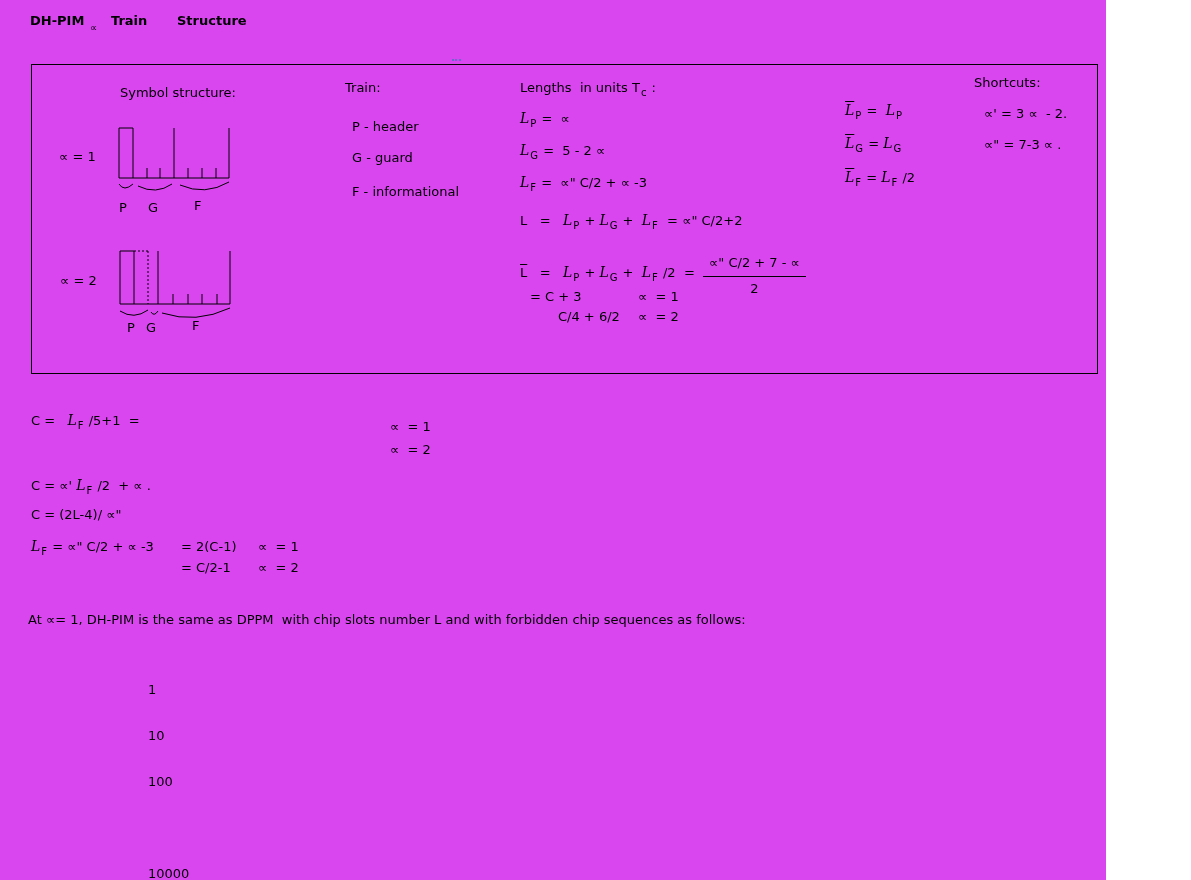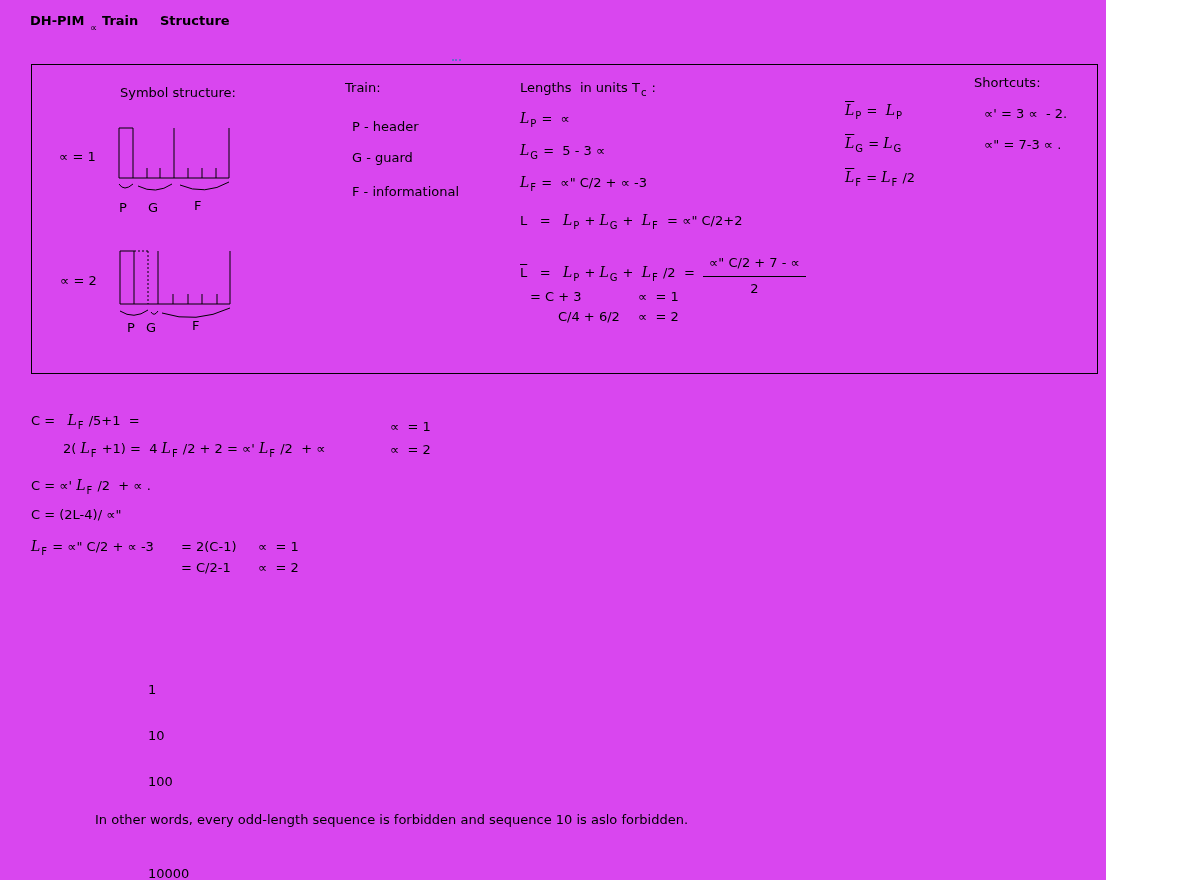--- a/index.html
+++ b/index.html
@@ -23,22 +23,22 @@
   #stray-mark{position:absolute;left:452px;top:59px;width:9px;height:0;border-top:2px dotted #6868d0;}
   svg{position:absolute;stroke:#000;fill:none;stroke-width:1;}
 </style>
 </head>
 <body>
 
 <div id="page">
 
   <span class="abs b" style="left:30px;top:13px">DH-PIM</span>
   <span class="abs" style="left:90px;top:22px;font-size:10px">∝</span>
-  <span class="abs b" style="left:102px;top:13px">Train</span>
-  <span class="abs b" style="left:160px;top:13px">Structure</span>
+  <span class="abs b" style="left:111px;top:13px">Train</span>
+  <span class="abs b" style="left:177px;top:13px">Structure</span>
 
   <div id="stray-mark"></div>
 
   <div id="main-box"></div>
 
   <div class="tl" style="left:120px;top:85px">Symbol structure:</div>
 
   <div class="fl" style="left:59px;top:147px">∝ = 1</div>
   <svg style="left:108px;top:120px" width="135" height="80" viewBox="0 0 135 80">
     <path d="M11,58 H121"></path>
@@ -72,57 +72,56 @@
   <span class="abs" style="left:146px;top:320px">G</span>
   <span class="abs" style="left:192px;top:318px">F</span>
 
   <div class="tl" style="left:345px;top:80px">Train:</div>
   <div class="tl" style="left:352px;top:119px">P - header</div>
   <div class="tl" style="left:352px;top:150px">G - guard</div>
   <div class="tl" style="left:352px;top:184px">F - informational</div>
 
   <div class="fl" style="left:520px;top:78px"><span class="tx">Lengths  in units T</span><span class="sb">c</span><span class="tx"> :</span></div>
   <div class="fl" style="left:520px;top:108px"><span class="li">L</span><span class="sb">P</span><span class="tx"> =  ∝</span></div>
-  <div class="fl" style="left:520px;top:140px"><span class="li">L</span><span class="sb">G</span><span class="tx"> =  5 - 3 ∝</span></div>
+  <div class="fl" style="left:520px;top:140px"><span class="li">L</span><span class="sb">G</span><span class="tx"> =  5 - 2 ∝</span></div>
   <div class="fl" style="left:520px;top:172px"><span class="li">L</span><span class="sb">F</span><span class="tx"> =  ∝" C/2 + ∝ -3</span></div>
   <div class="fl" style="left:520px;top:210px"><span class="tx">L   =   </span><span class="li">L</span><span class="sb">P</span><span class="tx"> + </span><span class="li">L</span><span class="sb">G</span><span class="tx"> +  </span><span class="li">L</span><span class="sb">F</span><span class="tx">  = ∝" C/2+2</span></div>
   <div class="fl" style="left:520px;top:250px"><span class="bo">L</span><span class="tx">   =   </span><span class="li">L</span><span class="sb">P</span><span class="tx"> + </span><span class="li">L</span><span class="sb">G</span><span class="tx"> +  </span><span class="li">L</span><span class="sb">F</span><span class="tx"> /2  =  </span><span class="frac"><span class="num"><span class="tx">∝" C/2 + 7 - ∝</span></span><span class="den"><span class="tx">2</span></span></span></div>
   <div class="fl" style="left:530px;top:287px"><span class="tx">= C + 3</span></div>
   <div class="fl" style="left:638px;top:287px">∝  = 1</div>
   <div class="fl" style="left:558px;top:307px"><span class="tx">C/4 + 6/2</span></div>
   <div class="fl" style="left:638px;top:307px">∝  = 2</div>
 
   <div class="fl" style="left:845px;top:100px"><span class="lo">L</span><span class="sb">P</span><span class="tx"> =  </span><span class="li">L</span><span class="sb">P</span></div>
   <div class="fl" style="left:845px;top:133px"><span class="lo">L</span><span class="sb">G</span><span class="tx"> = </span><span class="li">L</span><span class="sb">G</span></div>
   <div class="fl" style="left:845px;top:167px"><span class="lo">L</span><span class="sb">F</span><span class="tx"> = </span><span class="li">L</span><span class="sb">F</span><span class="tx"> /2</span></div>
 
   <div class="tl" style="left:974px;top:75px">Shortcuts:</div>
   <div class="tl" style="left:984px;top:106px">∝' = 3 ∝  - 2.</div>
   <div class="tl" style="left:984px;top:137px">∝" = 7-3 ∝ .</div>
 
   <div class="fl" style="left:31px;top:410px"><span class="tx">C =   </span><span class="li">L</span><span class="sb">F</span><span class="tx"> /5+1  =</span></div>
   <div class="fl" style="left:390px;top:417px">∝  = 1</div>
-  <div class="fl" style="left:63px;top:438px"><span class="tx">2( </span><span class="li">L</span><span class="sb">F</span><span class="tx"> +1) =  4 </span><span class="li">L</span><span class="sb">F</span><span class="tx"> /2 + 2 = ∝' </span><span class="li">L</span><span class="sb">F</span><span class="tx"> /2  + ∝</span></div>
   <div class="fl" style="left:390px;top:440px">∝  = 2</div>
   <div class="fl" style="left:31px;top:475px"><span class="tx">C = ∝' </span><span class="li">L</span><span class="sb">F</span><span class="tx"> /2  + ∝ .</span></div>
   <div class="fl" style="left:31px;top:505px"><span class="tx">C = (2L-4)/ ∝"</span></div>
   <div class="fl" style="left:31px;top:536px"><span class="li">L</span><span class="sb">F</span><span class="tx"> = ∝" C/2 + ∝ -3</span></div>
   <div class="fl" style="left:181px;top:537px">= 2(C-1)</div>
   <div class="fl" style="left:258px;top:537px">∝  = 1</div>
   <div class="fl" style="left:181px;top:558px">= C/2-1</div>
   <div class="fl" style="left:258px;top:558px">∝  = 2</div>
 
+  <div class="tl" style="left:28px;top:612px">At ∝= 1, DH-PIM is the same as DPPM  with chip slots number L and with forbidden chip sequences as follows:</div>
 
   <div class="abs" style="left:148px;top:652px">
     <div class="seq">1</div>
     <div class="seq">10</div>
     <div class="seq">100</div>
     <div class="seq"></div>
     <div class="seq">10000</div>
     
     
     
     
   </div>
 
-  <div class="tl" style="left:95px;top:812px">In other words, every odd-length sequence is forbidden and sequence 10 is aslo forbidden.</div>
 
 </div>
 
 </body></html>

